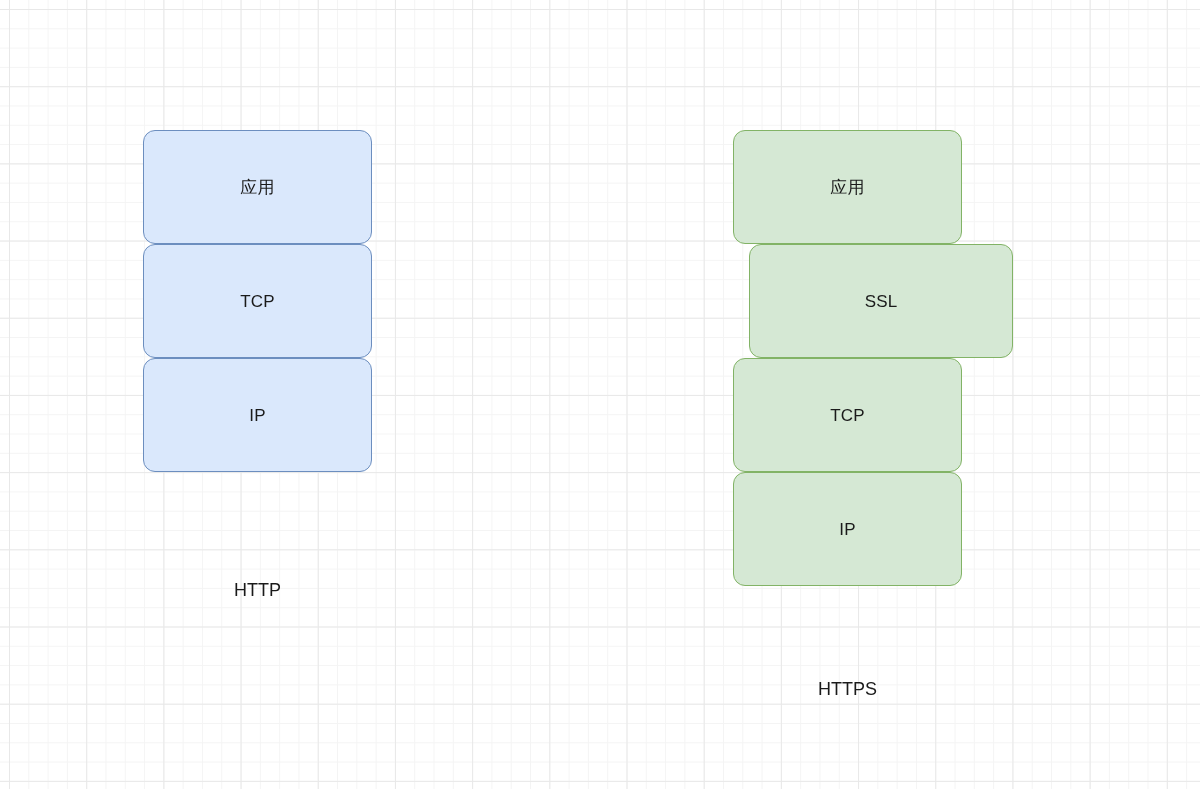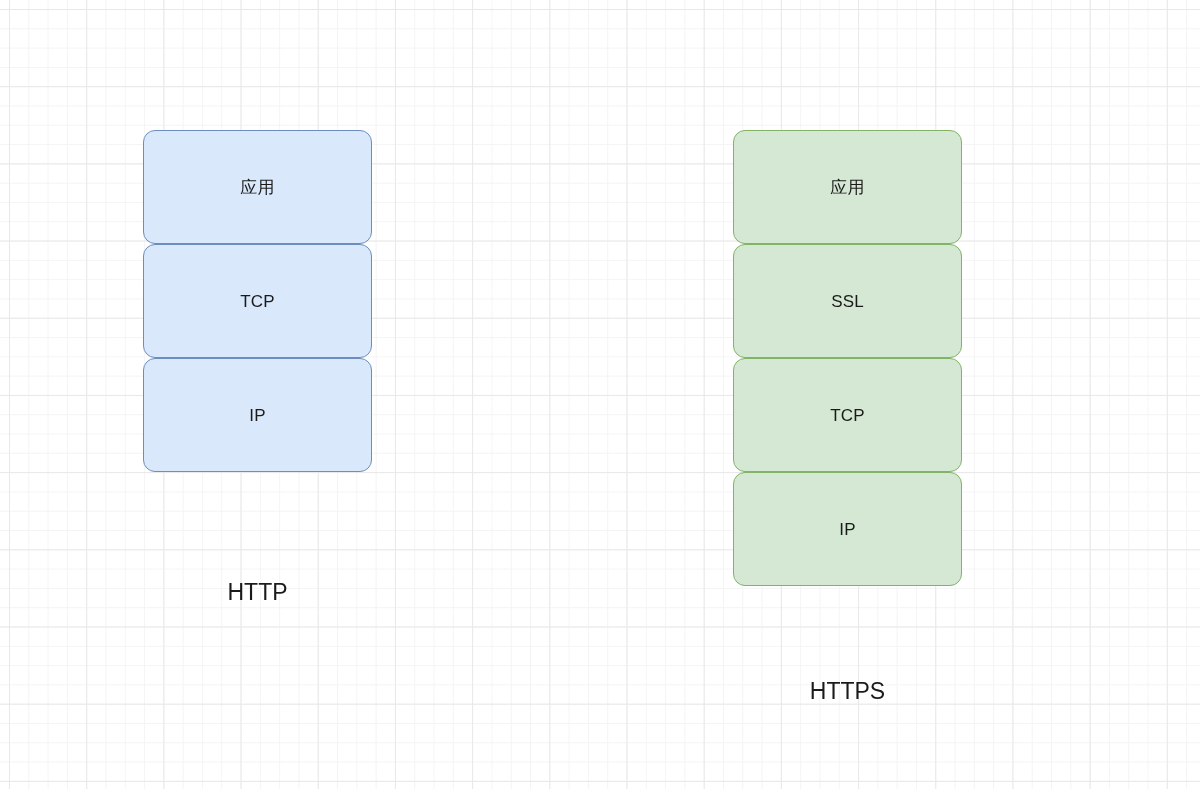--- a/index.html
+++ b/index.html
@@ -51,21 +51,21 @@
     font-size: 17px;
     line-height: 1;
     color: #1a1a1a;
     letter-spacing: 0.2px;
     white-space: nowrap;
     user-select: none;
   }
 
   .stack-caption {
     position: absolute;
-    font-size: 23px;
+    font-size: 18px;
     line-height: 1;
     color: #1a1a1a;
     white-space: nowrap;
     text-align: center;
     user-select: none;
   }
 </style>
 </head>
 <body>
 
@@ -81,21 +81,21 @@
     <div class="layer-box" style="left: 143px; top: 358px; width: 229px; height: 114px; background: rgb(218, 232, 252); border-color: rgb(108, 142, 191);">
       <span class="layer-label" style="color: rgb(26, 26, 26);">IP</span>
     </div>
     <div class="stack-caption" style="left: 143px; top: 581px; width: 229px; color: rgb(26, 26, 26);">HTTP</div>
   </div>
 
   <div class="stack">
     <div class="layer-box" style="left: 733px; top: 130px; width: 229px; height: 114px; background: rgb(213, 232, 212); border-color: rgb(130, 179, 102);">
       <span class="layer-label" style="color: rgb(26, 26, 26);">应用</span>
     </div>
-    <div class="layer-box" style="left: 733px; top: 244px; width: 229px; height: 114px; background: rgb(213, 232, 212); border-color: rgb(130, 179, 102); text-align: right;">
+    <div class="layer-box" style="left: 749px; top: 244px; width: 264px; height: 114px; background: rgb(213, 232, 212); border-color: rgb(130, 179, 102); text-align: right;">
       <span class="layer-label" style="color: rgb(26, 26, 26);">SSL</span>
     </div>
     <div class="layer-box" style="left: 733px; top: 358px; width: 229px; height: 114px; background: rgb(213, 232, 212); border-color: rgb(130, 179, 102);">
       <span class="layer-label" style="color: rgb(26, 26, 26);">TCP</span>
     </div>
     <div class="layer-box" style="left: 733px; top: 472px; width: 229px; height: 114px; background: rgb(213, 232, 212); border-color: rgb(130, 179, 102);">
       <span class="layer-label" style="color: rgb(26, 26, 26);">IP</span>
     </div>
     <div class="stack-caption" style="left: 733px; top: 680px; width: 229px; color: rgb(26, 26, 26);">HTTPS</div>
   </div>

